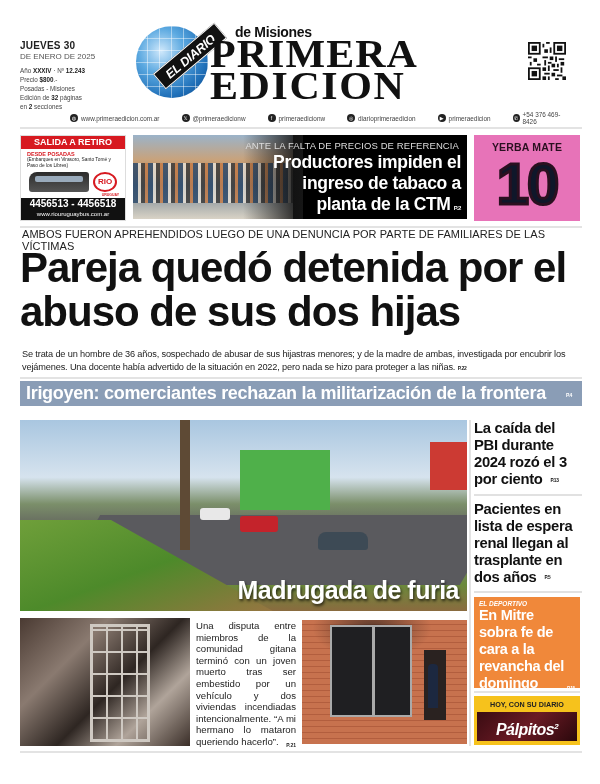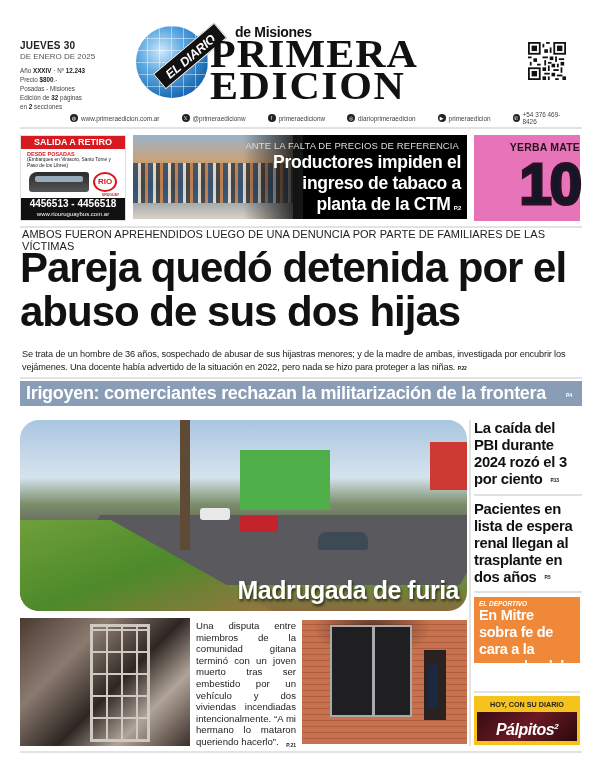--- a/index.html
+++ b/index.html
@@ -54,37 +54,37 @@
     .tabaco { left: 133px; top: 135px; width: 334px; height: 84px; background: #000000; overflow: hidden; }
     .tabaco .photo { position: absolute; left: 0; top: 0; width: 160px; height: 84px;
       background: linear-gradient(180deg, #9bb3c9 0%, #c9a27a 30%, #b58a62 45%, #6c7d8c 60%, #d9d3c6 100%); }
     .tabaco .photo .crowd { position: absolute; left: 0; top: 28px; width: 160px; height: 40px;
       background: repeating-linear-gradient(90deg, #2d4a6b 0 5px, #e6e0d6 5px 8px, #3a3a3a 8px 12px, #c47d4a 12px 15px); opacity: 0.85; }
     .tabaco .fade { position: absolute; left: 110px; top: 0; width: 60px; height: 84px; background: linear-gradient(90deg, rgba(22,22,22,0), #161616); }
     .tabaco .kicker { position: absolute; right: 8px; top: 5px; color: #ddd; font-size: 9.5px; letter-spacing: 0.1px; }
     .tabaco .head { position: absolute; right: 6px; top: 17px; width: 200px; text-align: right; color: #fff; font-weight: bold; font-size: 17.5px; line-height: 21px; letter-spacing: -0.3px; }
     .tabaco .pg { font-size: 6px; font-weight: bold; color: #fff; margin-left: 3px; }
 
-    .yerba { left: 474px; top: 135px; width: 106px; height: 86px; background: #e773b8; text-align: right; }
+    .yerba { left: 474px; top: 135px; width: 106px; height: 86px; background: #e773b8; text-align: center; }
     .yerba .lbl { font-weight: bold; font-size: 10.5px; color: #2a1020; margin-top: 6px; letter-spacing: 0.2px; }
     .yerba .num { font-family: "Liberation Sans", sans-serif; font-weight: bold; font-size: 58px; line-height: 62px; color: #0f172a;
       -webkit-text-stroke: 3px #2a1020; letter-spacing: -2px; }
 
     
     .kicker-main { left: 22px; top: 228px; font-size: 11px; color: #222; letter-spacing: 0.05px; }
     .mainhead { left: 20px; top: 246px; width: 565px; font-weight: bold; font-size: 42px; line-height: 44px; color: #111; letter-spacing: -1px; }
     .lede { left: 22px; top: 348px; width: 560px; font-size: 9.2px; line-height: 12.5px; color: #222; letter-spacing: -0.15px; }
     .lede .pg { font-size: 5px; font-weight: bold; }
 
     .bar { left: 20px; top: 381px; width: 562px; height: 25px; background: #8a9db6; color: #fff; font-weight: bold; font-size: 18px; line-height: 25px; padding-left: 6px; letter-spacing: -0.3px; }
     .bar .pg { font-size: 5px; position: absolute; right: 10px; top: 2px; }
 
     
     .bigphoto { left: 20px; top: 420px; width: 447px; height: 191px; overflow: hidden;
-      background: linear-gradient(180deg, #a9c6e0 0%, #d6e3ee 30%, #7b8f6a 44%, #5f5e5c 58%, #7c7a78 72%, #6a8a3b 86%, #8a6b3f 100%); border-radius: 19px; }
+      background: linear-gradient(180deg, #a9c6e0 0%, #d6e3ee 30%, #7b8f6a 44%, #5f5e5c 58%, #7c7a78 72%, #6a8a3b 86%, #8a6b3f 100%); }
     .bigphoto .green-bldg { position: absolute; left: 220px; top: 30px; width: 90px; height: 60px; background: #4fb04a; }
     .bigphoto .red-bldg { position: absolute; left: 410px; top: 22px; width: 37px; height: 48px; background: #cc3a33; }
     .bigphoto .tree { position: absolute; left: 160px; top: 0; width: 10px; height: 130px; background: #5e4a35; }
     .bigphoto .road { position: absolute; left: 60px; top: 95px; width: 400px; height: 70px; background: #5a5a5e; transform: skewX(-30deg); }
     .bigphoto .grass { position: absolute; left: 0; top: 100px; width: 260px; height: 95px; background: linear-gradient(160deg, #6f9f3a 0%, #4d8a2a 50%, #9c7443 100%); clip-path: polygon(0 0, 35% 0, 100% 100%, 0 100%); }
     .bigphoto .car1 { position: absolute; left: 220px; top: 96px; width: 38px; height: 16px; background: #c4232b; border-radius: 3px; }
     .bigphoto .car2 { position: absolute; left: 298px; top: 112px; width: 50px; height: 18px; background: #3d4a55; border-radius: 8px 8px 3px 3px; }
     .bigphoto .car3 { position: absolute; left: 180px; top: 88px; width: 30px; height: 12px; background: #e8e8e8; border-radius: 3px; }
     .bigphoto .caption { position: absolute; right: 8px; bottom: 6px; color: #fff; font-weight: bold; font-size: 25px; letter-spacing: -0.5px; text-shadow: 1px 2px 3px rgba(0,0,0,0.7); }
 
@@ -104,21 +104,21 @@
     .burnt2 .door { position: absolute; left: 122px; top: 30px; width: 22px; height: 70px; background: #2a2220; }
     .burnt2 .ff { position: absolute; left: 126px; top: 44px; width: 10px; height: 44px; background: #1c2840; border-radius: 4px 4px 0 0; }
     .burnt2 .soot { position: absolute; left: 10px; top: 0; width: 120px; height: 40px; background: radial-gradient(ellipse at 50% 20%, rgba(20,20,20,0.6), transparent 70%); }
 
     
     .rightcol { left: 474px; top: 420px; width: 108px; }
     .rhead { font-weight: bold; font-size: 14.8px; line-height: 17px; color: #111; letter-spacing: -0.3px; }
     .rhead .pg { font-size: 4.8px; font-weight: bold; margin-left: 8px; vertical-align: middle; }
     .rsep { height: 2px; background: #e1e1e1; margin: 5px 0; }
 
-    .deportivo { left: 474px; top: 597px; width: 106px; height: 66px; background: #f0883a; color: #fff; padding: 3px 5px; }
+    .deportivo { left: 474px; top: 597px; width: 106px; height: 91px; background: #f0883a; color: #fff; padding: 3px 5px; }
     .deportivo .k { font-size: 6.5px; font-style: italic; font-weight: bold; }
     .deportivo .h { font-weight: bold; font-size: 14.5px; line-height: 17px; letter-spacing: -0.3px; }
     .deportivo .pg { font-size: 4.8px; float: right; margin-top: 5px; }
 
     .palpitos { left: 474px; top: 696px; width: 106px; height: 49px; background: #f6c21c; padding: 4px 3px; }
     .palpitos .l { font-weight: bold; font-size: 7.2px; text-align: center; color: #222; }
     .palpitos .box { margin-top: 3px; height: 29px; background: linear-gradient(135deg, #3a0c12, #6a1a24 50%, #2a080c); color: #fff; text-align: center; font-weight: bold; font-style: italic; font-size: 16px; line-height: 29px; letter-spacing: -0.5px; }
     .palpitos .box sup { font-size: 8px; }
 
     .bottomrule { left: 20px; top: 751px; width: 562px; height: 2px; background: #e3e3e3; }

